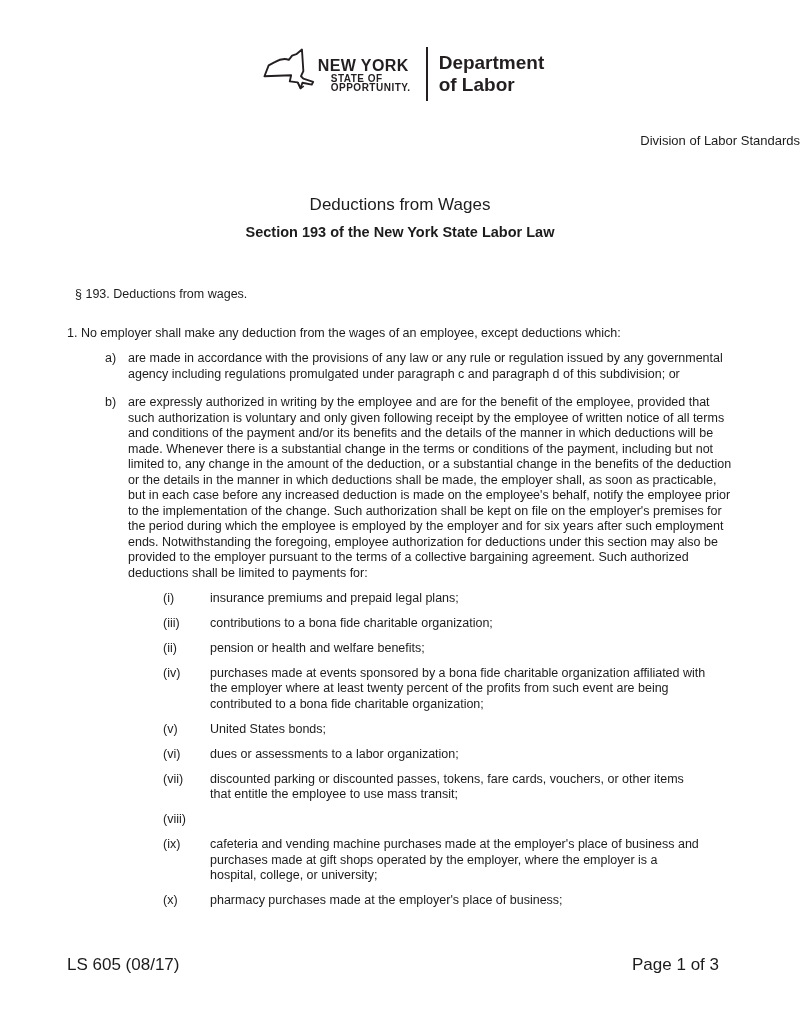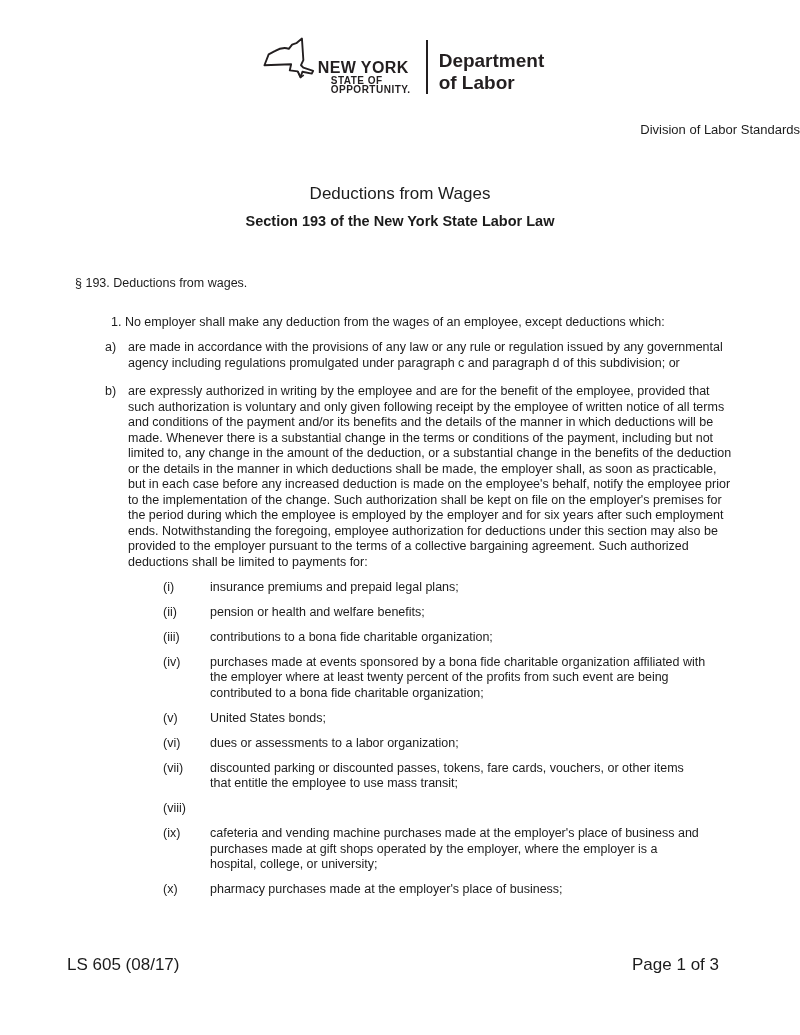--- a/index.html
+++ b/index.html
@@ -10,23 +10,23 @@
     margin: 0 auto;
     background: #ffffff;
     font-family: "Liberation Sans", sans-serif;
     color: #1c1c1c;
     overflow: hidden;
   }
 
   
   .logo-row {
     display: flex;
-    align-items: flex-end;
+    align-items: center;
     justify-content: center;
-    padding-top: 32px;
+    padding-top: 43px;
   }
   .state-icon { flex: 0 0 auto; margin-right: 2px; }
   .brand { display: flex; flex-direction: column; justify-content: center; }
   .brand-ny {
     font-size: 16px;
     font-weight: bold;
     letter-spacing: 0.4px;
     color: #231f20;
     line-height: 17px;
   }
@@ -70,21 +70,21 @@
     margin-top: 9px;
   }
 
   
   .content {
     padding: 0 63px 0 67px;
     font-size: 12.5px;
     line-height: 15.5px;
   }
   .section-heading { margin-top: 47px; padding-left: 8px; }
-  .intro { margin-top: 23px; margin-left: 44px; }
+  .intro { margin-top: 23px; }
 
   .lettered-item { display: flex; margin-left: 38px; }
   .lettered-item.item-a { margin-top: 10px; }
   .lettered-item.item-b { margin-top: 13px; }
   .lettered-item .item-label { flex: 0 0 23px; }
   .lettered-item .item-text { width: 608px; }
 
   .roman-list { margin-top: 8px; }
   .roman-item { display: flex; margin-left: 96px; margin-top: 9.5px; }
   .roman-item .item-label { flex: 0 0 47px; }
@@ -145,26 +145,26 @@
       <span class="item-label">b)</span>
       <span class="item-text">are expressly authorized in writing by the employee and are for the benefit of the employee, provided that such authorization is voluntary and only given following receipt by the employee of written notice of all terms and conditions of the payment and/or its benefits and the details of the manner in which deductions will be made. Whenever there is a substantial change in the terms or conditions of the payment, including but not limited to, any change in the amount of the deduction, or a substantial change in the benefits of the deduction or the details in the manner in which deductions shall be made, the employer shall, as soon as practicable, but in each case before any increased deduction is made on the employee's behalf, notify the employee prior to the implementation of the change. Such authorization shall be kept on file on the employer's premises for the period during which the employee is employed by the employer and for six years after such employment ends. Notwithstanding the foregoing, employee authorization for deductions under this section may also be provided to the employer pursuant to the terms of a collective bargaining agreement. Such authorized deductions shall be limited to payments for:</span>
     </div>
 
     <div class="roman-list">
       <div class="roman-item">
         <span class="item-label">(i)</span>
         <span class="item-text">insurance premiums and prepaid legal plans;</span>
       </div>
       <div class="roman-item">
+        <span class="item-label">(iii)</span>
+        <span class="item-text">contributions to a bona fide charitable organization;</span>
+      </div>
+      <div class="roman-item">
         <span class="item-label">(ii)</span>
         <span class="item-text">pension or health and welfare benefits;</span>
-      </div>
-      <div class="roman-item">
-        <span class="item-label">(iii)</span>
-        <span class="item-text">contributions to a bona fide charitable organization;</span>
       </div>
       <div class="roman-item">
         <span class="item-label">(iv)</span>
         <span class="item-text">purchases made at events sponsored by a bona fide charitable organization affiliated with the employer where at least twenty percent of the profits from such event are being contributed to a bona fide charitable organization;</span>
       </div>
       <div class="roman-item">
         <span class="item-label">(v)</span>
         <span class="item-text">United States bonds;</span>
       </div>
       <div class="roman-item">

